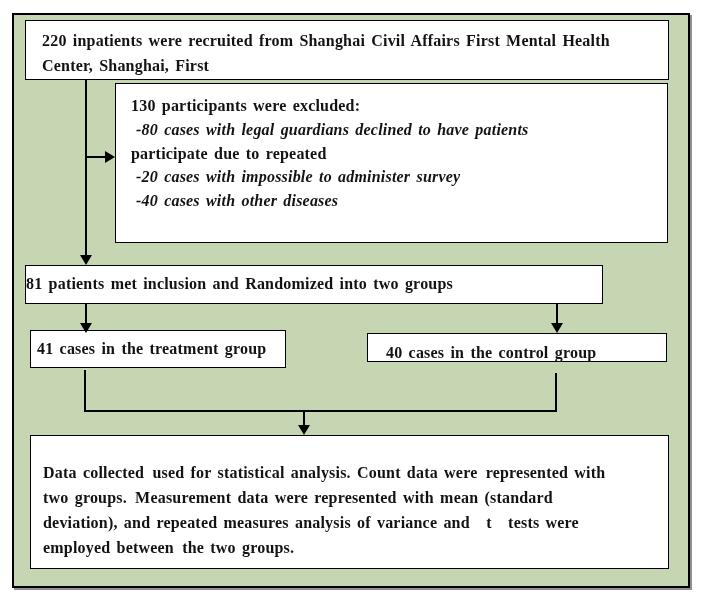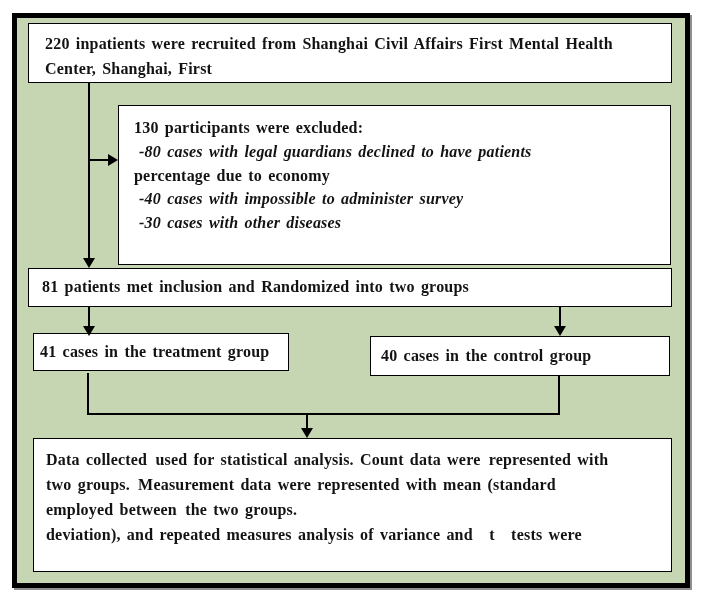--- a/index.html
+++ b/index.html
@@ -9,43 +9,43 @@
     height: 599px;
     background: #ffffff;
     font-family: "Liberation Serif", "DejaVu Serif", serif;
     overflow: hidden;
   }
   .panel {
     position: absolute;
     left: 12px; top: 13px;
     width: 678px; height: 575px;
     box-sizing: border-box;
-    border: 5px solid #000000;
+    border: 2px solid #000000;
     background: #c7d6b2;
     box-shadow: 2px 2px 0 #8f8f8f;
   }
   .fbox {
     position: absolute;
     box-sizing: border-box;
     background: #ffffff;
     border: 1.5px solid #000000;
     color: #131313;
     font-weight: bold;
     font-size: 16px;
     letter-spacing: 0.2px;
     word-spacing: 2px;
   }
   .fbox .ln { white-space: nowrap; }
   #box-recruited  { left: 11px;  top: 5px;   width: 644px; height: 60px;  padding: 7px 8px 0 16px;  line-height: 25px; }
-  #box-excluded   { left: 101px; top: 87px;  width: 553px; height: 160px; padding: 10px 22px 0 15px; line-height: 23.8px; }
+  #box-excluded   { left: 101px; top: 68px;  width: 553px; height: 160px; padding: 10px 22px 0 15px; line-height: 23.8px; }
   #box-excluded .indent { padding-left: 5px; font-style: italic; }
-  #box-randomized { left: 11px;  top: 250px; width: 644px; height: 39px;  line-height: 36px; padding-left: 13px; }
+  #box-randomized { left: 11px;  top: 250px; width: 578px; height: 39px;  line-height: 36px; }
   #box-treatment  { left: 16px;  top: 315px; width: 256px; height: 38px;  line-height: 35px; padding-left: 6px; }
-  #box-control    { left: 353px; top: 318px; width: 300px; height: 40px;  line-height: 37px; padding-left: 10px; }
-  #box-analysis   { left: 16px;  top: 420px; width: 639px; height: 134px; padding: 8px 6px 0 12px; line-height: 25px; }
+  #box-control    { left: 353px; top: 318px; width: 300px; height: 29px;  line-height: 37px; padding-left: 18px; }
+  #box-analysis   { left: 16px;  top: 420px; width: 639px; height: 134px; padding: 24px 6px 0 12px; line-height: 25px; }
 
   .vline, .hline { position: absolute; background: #000000; }
   .arrowhead-down {
     position: absolute; width: 0; height: 0;
     border-left: 6px solid transparent;
     border-right: 6px solid transparent;
     border-top: 10px solid #000000;
   }
   .arrowhead-right {
     position: absolute; width: 0; height: 0;
@@ -74,42 +74,42 @@
   <div class="panel">
 
     <div class="fbox" id="box-recruited">
       <div class="ln">220 inpatients were recruited from Shanghai Civil Affairs First Mental Health</div>
       <div class="ln">Center, Shanghai, First</div>
     </div>
 
     <div class="fbox" id="box-excluded">
       <div class="ln">130 participants were excluded:</div>
       <div class="ln indent">-80 cases with legal guardians declined to have patients</div>
-      <div class="ln">percentage due to economy</div>
-      <div class="ln indent">-40 cases with impossible to administer survey</div>
-      <div class="ln indent">-30 cases with other diseases</div>
+      <div class="ln">participate due to repeated</div>
+      <div class="ln indent">-20 cases with impossible to administer survey</div>
+      <div class="ln indent">-40 cases with other diseases</div>
     </div>
 
     <div class="fbox" id="box-randomized">
       <span class="ln">81 patients met inclusion and Randomized into two groups</span>
     </div>
 
     <div class="fbox" id="box-treatment">
       <span class="ln">41 cases in the treatment group</span>
     </div>
 
     <div class="fbox" id="box-control">
       <span class="ln">40 cases in the control group</span>
     </div>
 
     <div class="fbox" id="box-analysis">
       <div class="ln">Data collected used for statistical analysis. Count data were represented with</div>
       <div class="ln">two groups. Measurement data were represented with mean (standard</div>
+      <div class="ln">deviation), and repeated measures analysis of variance and  t  tests were</div>
       <div class="ln">employed between the two groups.</div>
-      <div class="ln">deviation), and repeated measures analysis of variance and  t  tests were</div>
     </div>
 
     <div class="vline" id="v-recruited-to-randomized"></div>
     <div class="arrowhead-down" id="head-into-randomized"></div>
     <div class="hline" id="h-branch-excluded"></div>
     <div class="arrowhead-right" id="head-into-excluded"></div>
     <div class="vline" id="v-to-treatment"></div>
     <div class="arrowhead-down" id="head-into-treatment"></div>
     <div class="vline" id="v-to-control"></div>
     <div class="arrowhead-down" id="head-into-control"></div>

